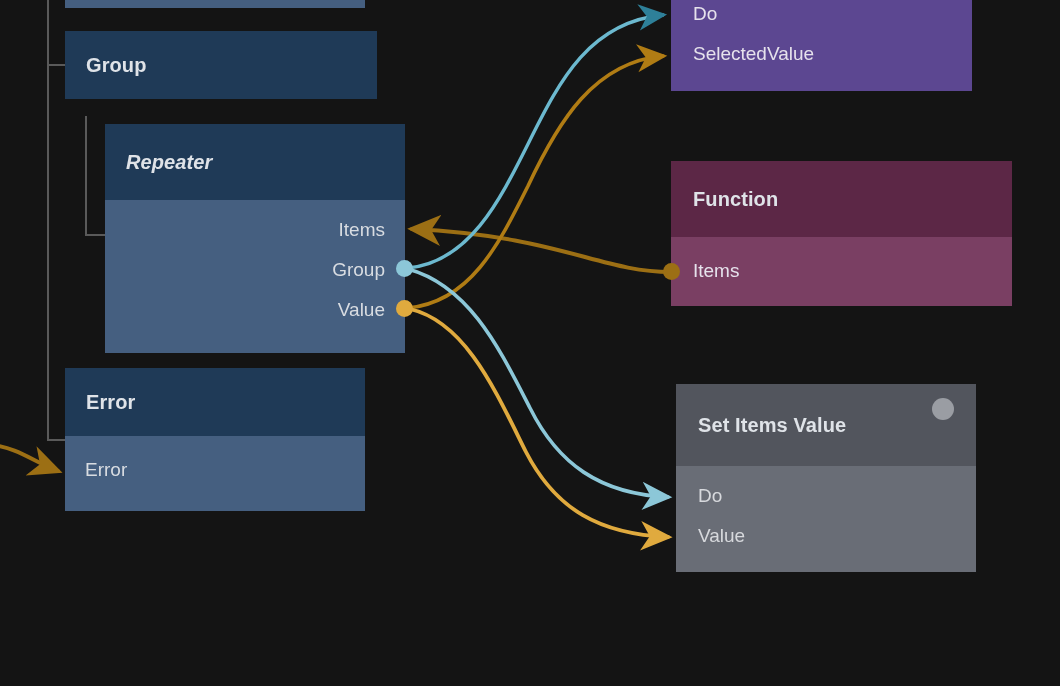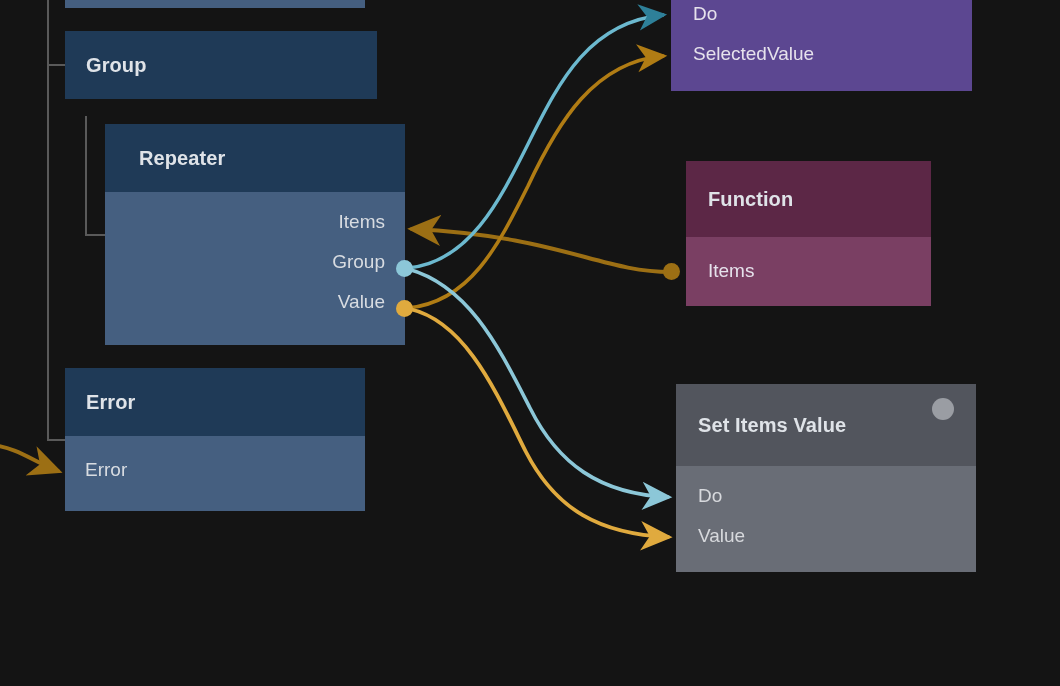--- a/index.html
+++ b/index.html
@@ -150,21 +150,21 @@
     <div class="node-body" style="height:32px;"></div>
   </div>
 
   <div class="node nd-blue" style="left:65px; top:31px; width:312px;">
     <div class="node-header" style="height:68px; padding-left:21px;">
       <span class="node-title">Group</span>
     </div>
   </div>
 
   <div class="node nd-blue" style="left:105px; top:124px; width:300px;">
-    <div class="node-header" style="height:68px; padding-left:34px;">
+    <div class="node-header" style="height:76px; padding-left:21px;font-style:italic;">
       <span class="node-title">Repeater</span>
     </div>
     <div class="node-body" style="height:153px;">
       <div class="port-row" style="right:20px; top:20px;">
         <span class="port-label">Items</span>
       </div>
       <div class="port-row" style="right:20px; top:60px;">
         <span class="port-label">Group</span>
       </div>
       <div class="port-row" style="right:20px; top:100px;">
@@ -191,21 +191,21 @@
     <div class="node-body" style="height:147px;">
       <div class="port-row" style="left:22px; top:60px;">
         <span class="port-label">Do</span>
       </div>
       <div class="port-row" style="left:22px; top:100px;text-align:right;">
         <span class="port-label">SelectedValue</span>
       </div>
     </div>
   </div>
 
-  <div class="node nd-maroon" style="left:686px; top:161px; width:245px;">
+  <div class="node nd-maroon" style="left:671px; top:161px; width:341px;">
     <div class="node-header" style="height:76px; padding-left:22px;">
       <span class="node-title">Function</span>
     </div>
     <div class="node-body" style="height:69px;">
       <div class="port-row" style="left:22px; top:24px;">
         <span class="port-label">Items</span>
       </div>
     </div>
   </div>
 

